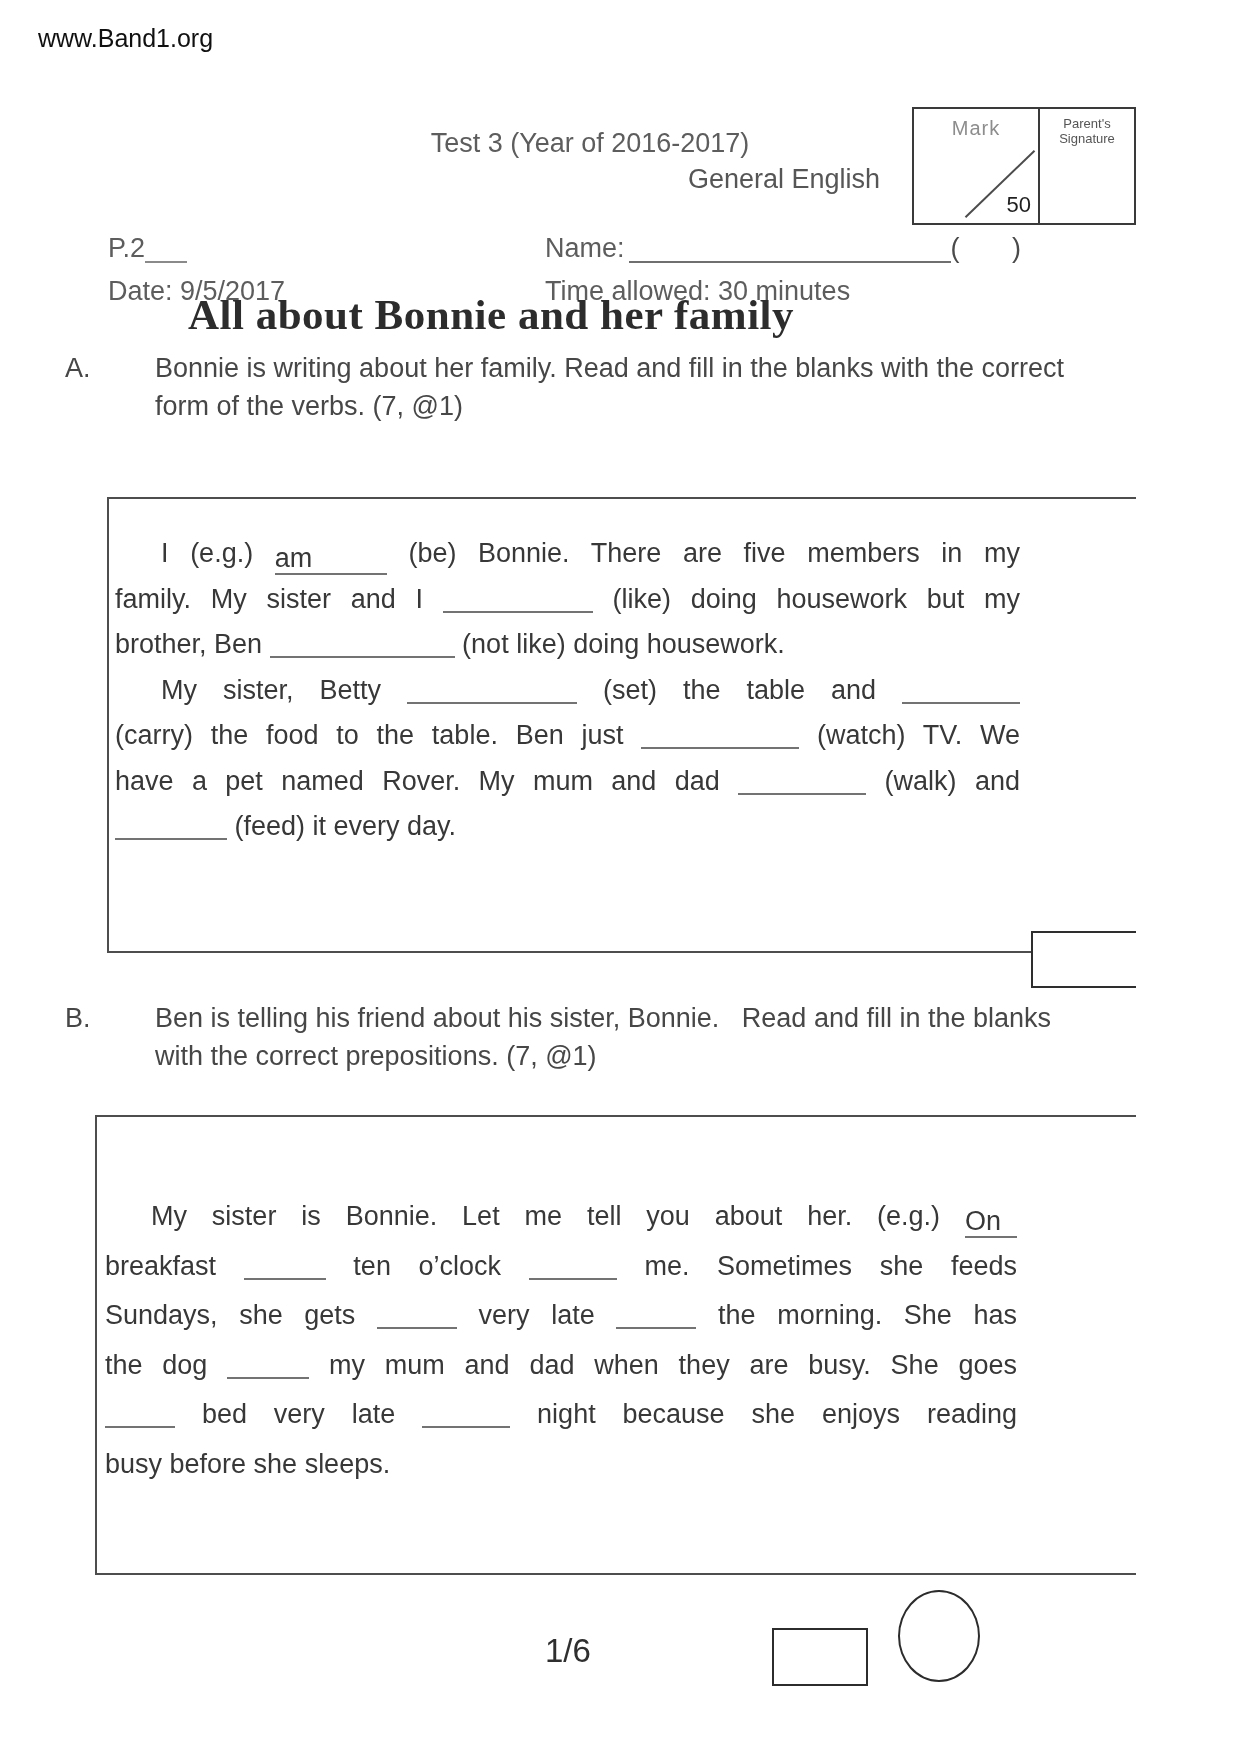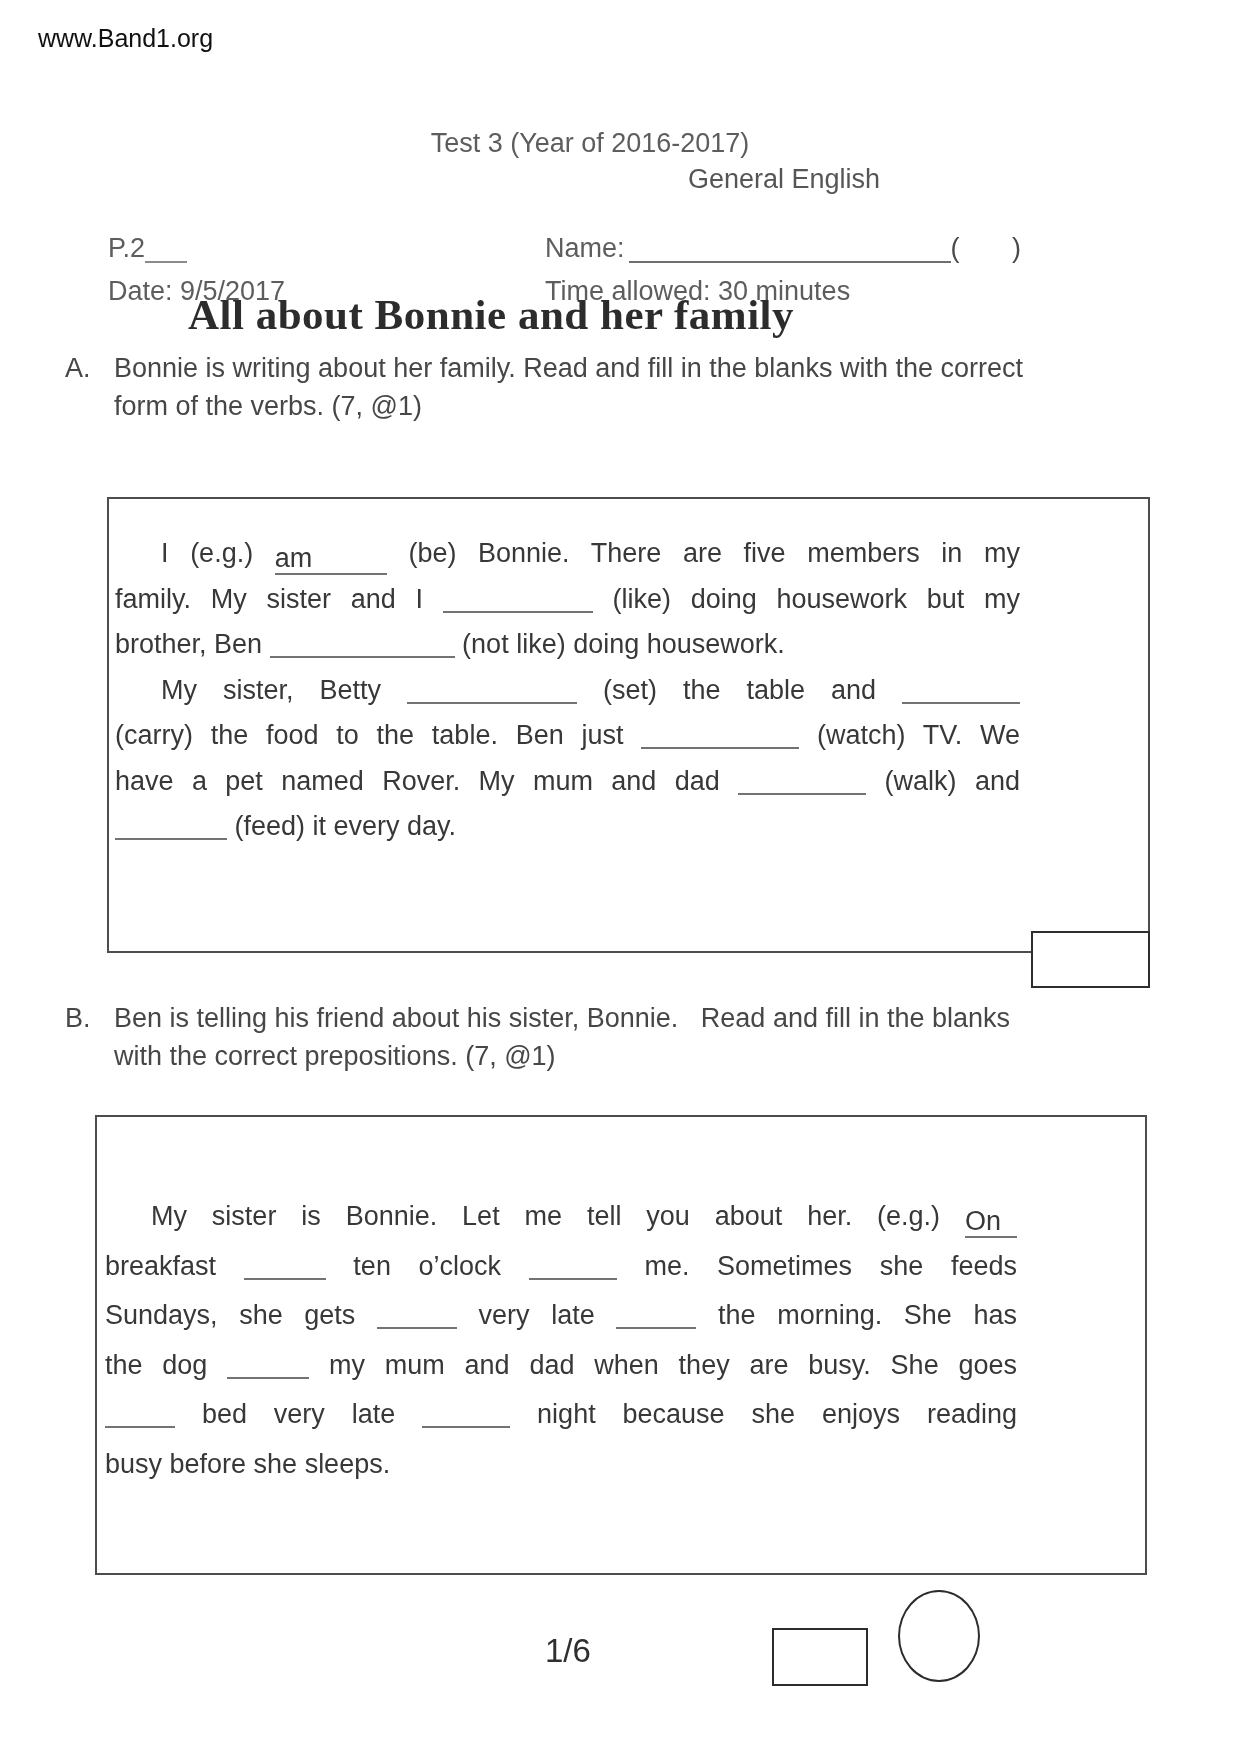--- a/index.html
+++ b/index.html
@@ -1,17 +1,17 @@
 <!DOCTYPE html>
 <html><head>
 <meta charset="utf-8">
 <style>
   html,body{margin:0;padding:0;background:#ffffff;}
   .page{position:relative;width:1136px;height:1754px;background:#ffffff;overflow:hidden;
-        font-family:"Liberation Sans","DejaVu Sans",sans-serif;color:#3c3c3c;padding-left:37px;}
+        font-family:"Liberation Sans","DejaVu Sans",sans-serif;color:#3c3c3c;}
 
   .watermark{position:absolute;left:38px;top:24px;font-size:25px;color:#101010;}
 
   
   .markbox{position:absolute;left:912px;top:107px;width:224px;height:118px;
            border:2px solid #3a3a3a;display:flex;box-sizing:border-box;background:#fff;}
   .markbox .cell-l{width:126px;border-right:2px solid #3a3a3a;position:relative;box-sizing:border-box;}
   .mark-label{display:block;text-align:center;margin-top:8px;color:#8d8d8d;font-size:20px;letter-spacing:1px;}
   .slash{position:absolute;left:38px;top:74px;width:96px;height:2px;background:#4c4c4c;transform:rotate(-44deg);}
   .score-50{position:absolute;right:7px;bottom:5px;font-size:22px;color:#1f1f1f;}
@@ -30,21 +30,21 @@
   .uline-l{display:inline-block;width:322px;border-bottom:2px solid #6f6f6f;height:22px;vertical-align:-6px;margin-left:4px;}
   .paren{white-space:pre;color:#4a4a4a;}
 
   .main-title{position:absolute;left:188px;top:290px;font-size:43px;font-weight:700;color:#2c2c2c;
               font-family:Liberation Serif, serif;letter-spacing:0.5px;white-space:nowrap;}
 
   .section{position:absolute;display:flex;gap:13px;font-size:27px;line-height:38px;color:#474747;}
   .sec-a{left:65px;top:349px;}
   .sec-b{left:65px;top:999px;}
   .sec-label{width:36px;flex:none;}
-  .sec-text{width:935px;white-space:pre-wrap;}
+  .sec-text{width:935px;white-space:pre-wrap;margin-left:41px;}
 
   .boxa{position:absolute;left:107px;top:497px;width:1043px;height:456px;border:2px solid #4d4d4d;box-sizing:border-box;}
   .boxa-score{position:absolute;left:1031px;top:931px;width:119px;height:57px;border:2px solid #2e2e2e;background:#fff;box-sizing:border-box;}
   .boxb{position:absolute;left:95px;top:1115px;width:1052px;height:460px;border:2px solid #4d4d4d;box-sizing:border-box;}
 
   .passage{position:absolute;font-size:27px;color:#383838;}
   .p-a{left:115px;top:531px;width:905px;}
   .p-a .pline{line-height:45.5px;}
   .p-b{left:105px;top:1192px;width:912px;}
   .p-b .pline{line-height:49.5px;}
@@ -58,20 +58,30 @@
   .foot-rect{position:absolute;left:772px;top:1628px;width:96px;height:58px;border:2px solid #2c2c2c;box-sizing:border-box;}
   .foot-circle{position:absolute;left:898px;top:1590px;width:82px;height:92px;border:2px solid #2c2c2c;border-radius:50%;box-sizing:border-box;}
 </style>
 </head>
 <body>
 
 <div class="page">
 
   <div class="watermark">www.Band1.org</div>
 
+  <div class="markbox">
+    <div class="cell-l">
+      <span class="mark-label">Mark</span>
+      <span class="slash"></span>
+      <span class="score-50">50</span>
+    </div>
+    <div class="cell-r">
+      <span class="sig-label">Parent's Signature</span>
+    </div>
+  </div>
 
   <div class="test-title">Test 3 (Year of 2016-2017)</div>
   <div class="subject">General English</div>
 
   <div class="inforow r-p2"><span>P.2</span><span class="uline-s"></span></div>
 
   <div class="inforow r-name"><span>Name:</span><span class="uline-l"></span><span class="paren">(       )</span></div>
 
   <div class="inforow r-date">Date: 9/5/2017</div>
   <div class="inforow r-time">Time allowed: 30 minutes</div>

